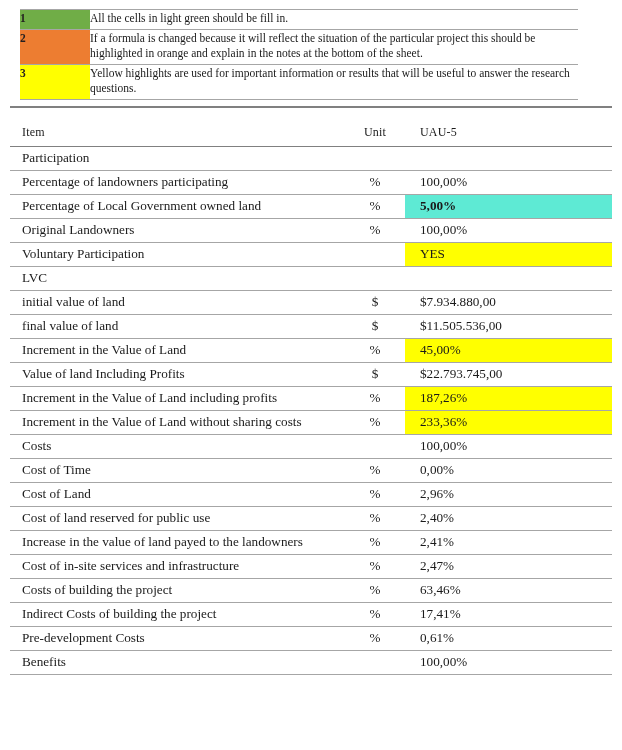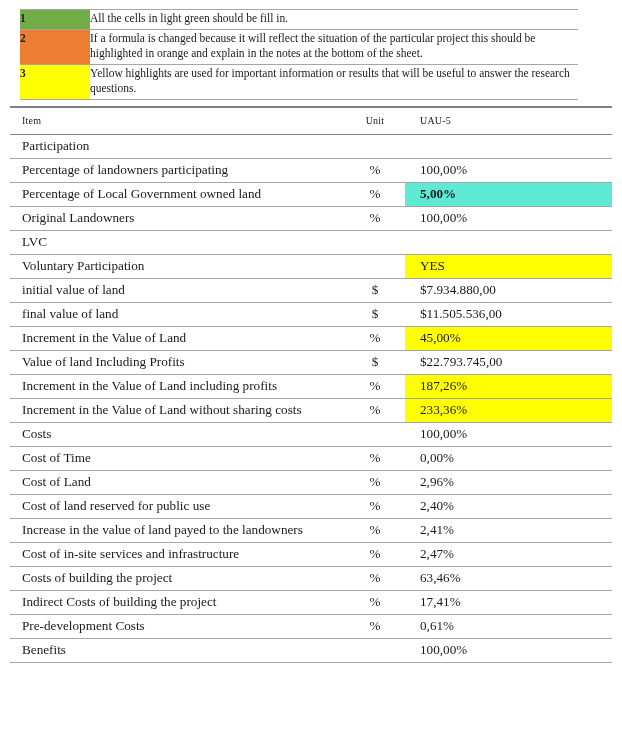--- a/index.html
+++ b/index.html
@@ -81,24 +81,24 @@
   .cell {
     font-size: 13.2px;
     line-height: 17.5px;
     padding: 2.5px 0 3px 0;
   }
   td.item .cell  { padding-left: 12px; padding-right: 6px; }
   td.unit .cell  { text-align: center; }
   td.val  .cell  { text-align: left; padding-right: 9px; }
 
   tr.head-row .cell {
-    font-size: 10px;
+    font-size: 12px;
     font-weight: normal;
     letter-spacing: .2px;
-    padding-top: 4px;
+    padding-top: 16px;
     padding-bottom: 4px;
   }
   tr.head-row td.item .cell { text-align: left; }
 
   td.hl-green { background: #5eead4; font-weight: bold; }
   td.hl-yellow { background: #ffff00; }
 
   .sect .cell { }
 
   
@@ -201,45 +201,45 @@
             <div class="cell">%</div>
           </td>
           <td>
             <div class="cell">&nbsp;</div>
           </td>
           <td class="val ">
             <div class="cell">100,00%</div>
           </td>
         </tr>
         <tr>
+          <td class="item">
+            <div class="cell">Voluntary Participation</div>
+          </td>
+          <td class="unit">
+            <div class="cell"></div>
+          </td>
+          <td class="hl-yellow">
+            <div class="cell">&nbsp;</div>
+          </td>
+          <td class="val hl-yellow">
+            <div class="cell">YES</div>
+          </td>
+        </tr>
+        <tr>
           <td class="item sect">
             <div class="cell">LVC</div>
           </td>
           <td class="unit">
             <div class="cell"></div>
           </td>
           <td>
             <div class="cell">&nbsp;</div>
           </td>
           <td class="val ">
             <div class="cell"></div>
-          </td>
-        </tr>
-        <tr>
-          <td class="item">
-            <div class="cell">Voluntary Participation</div>
-          </td>
-          <td class="unit">
-            <div class="cell"></div>
-          </td>
-          <td class="hl-yellow">
-            <div class="cell">&nbsp;</div>
-          </td>
-          <td class="val hl-yellow">
-            <div class="cell">YES</div>
           </td>
         </tr>
         <tr>
           <td class="item">
             <div class="cell">initial value of land</div>
           </td>
           <td class="unit">
             <div class="cell">$</div>
           </td>
           <td>

